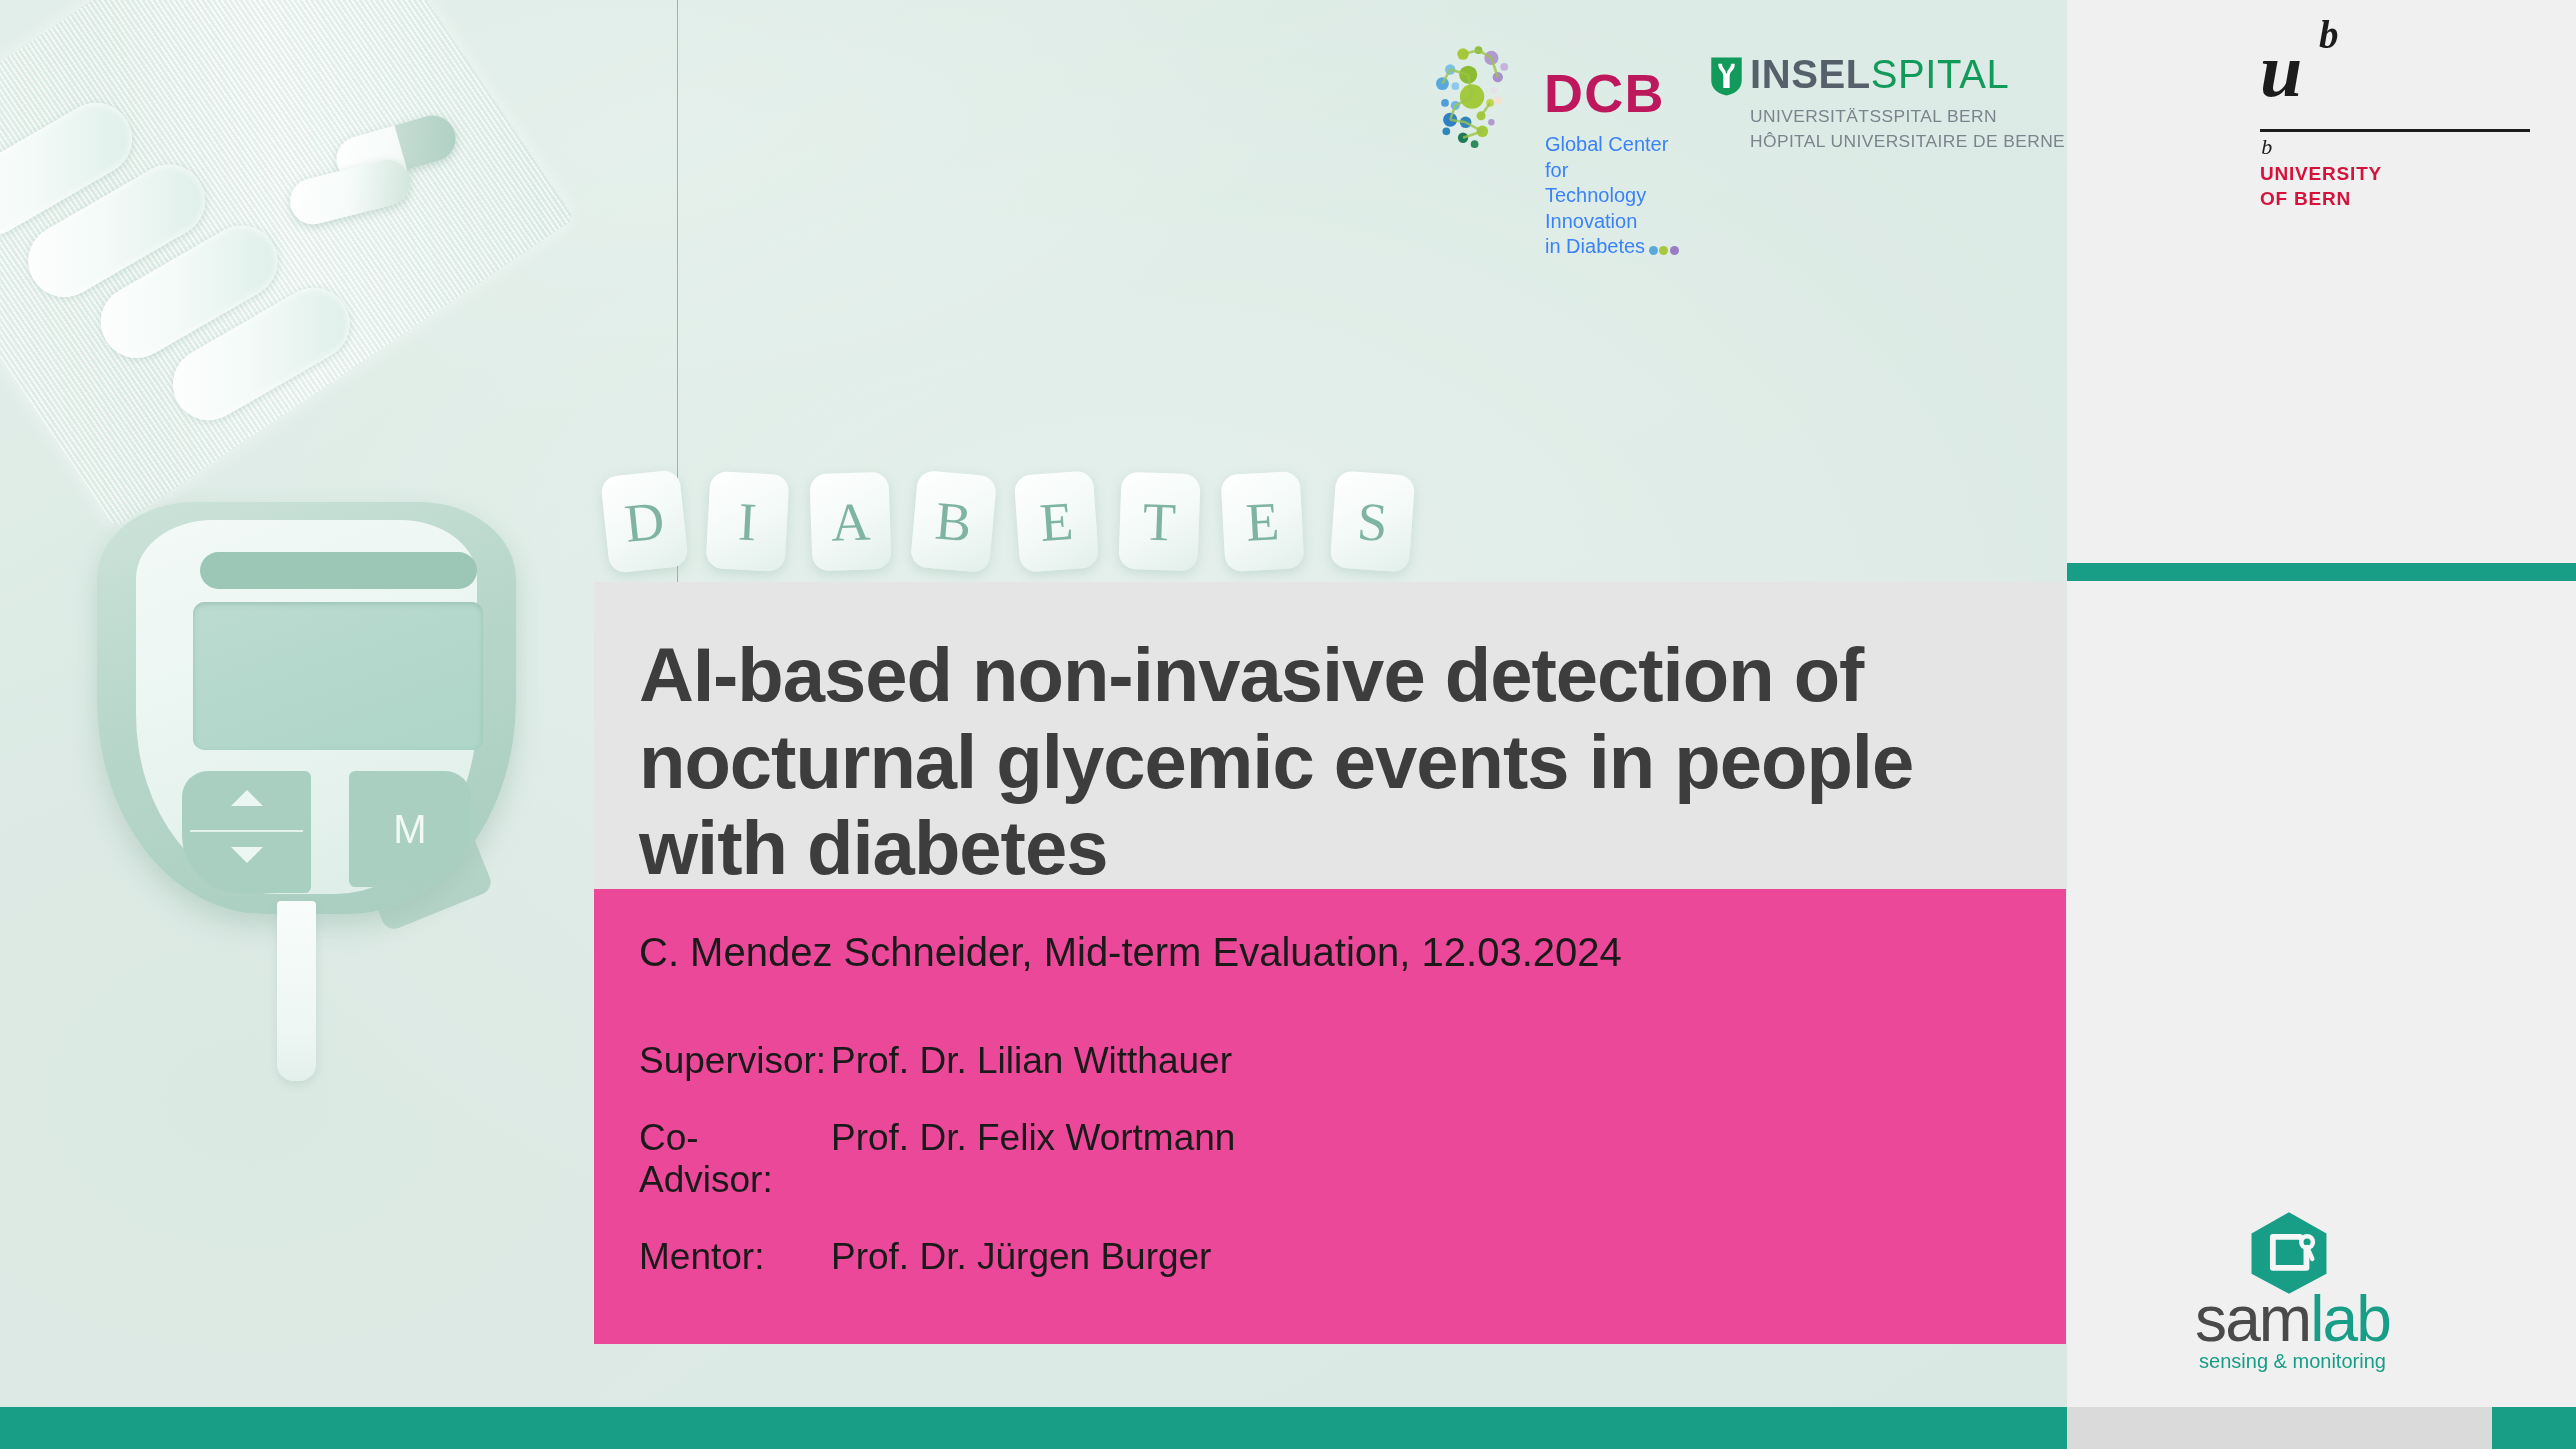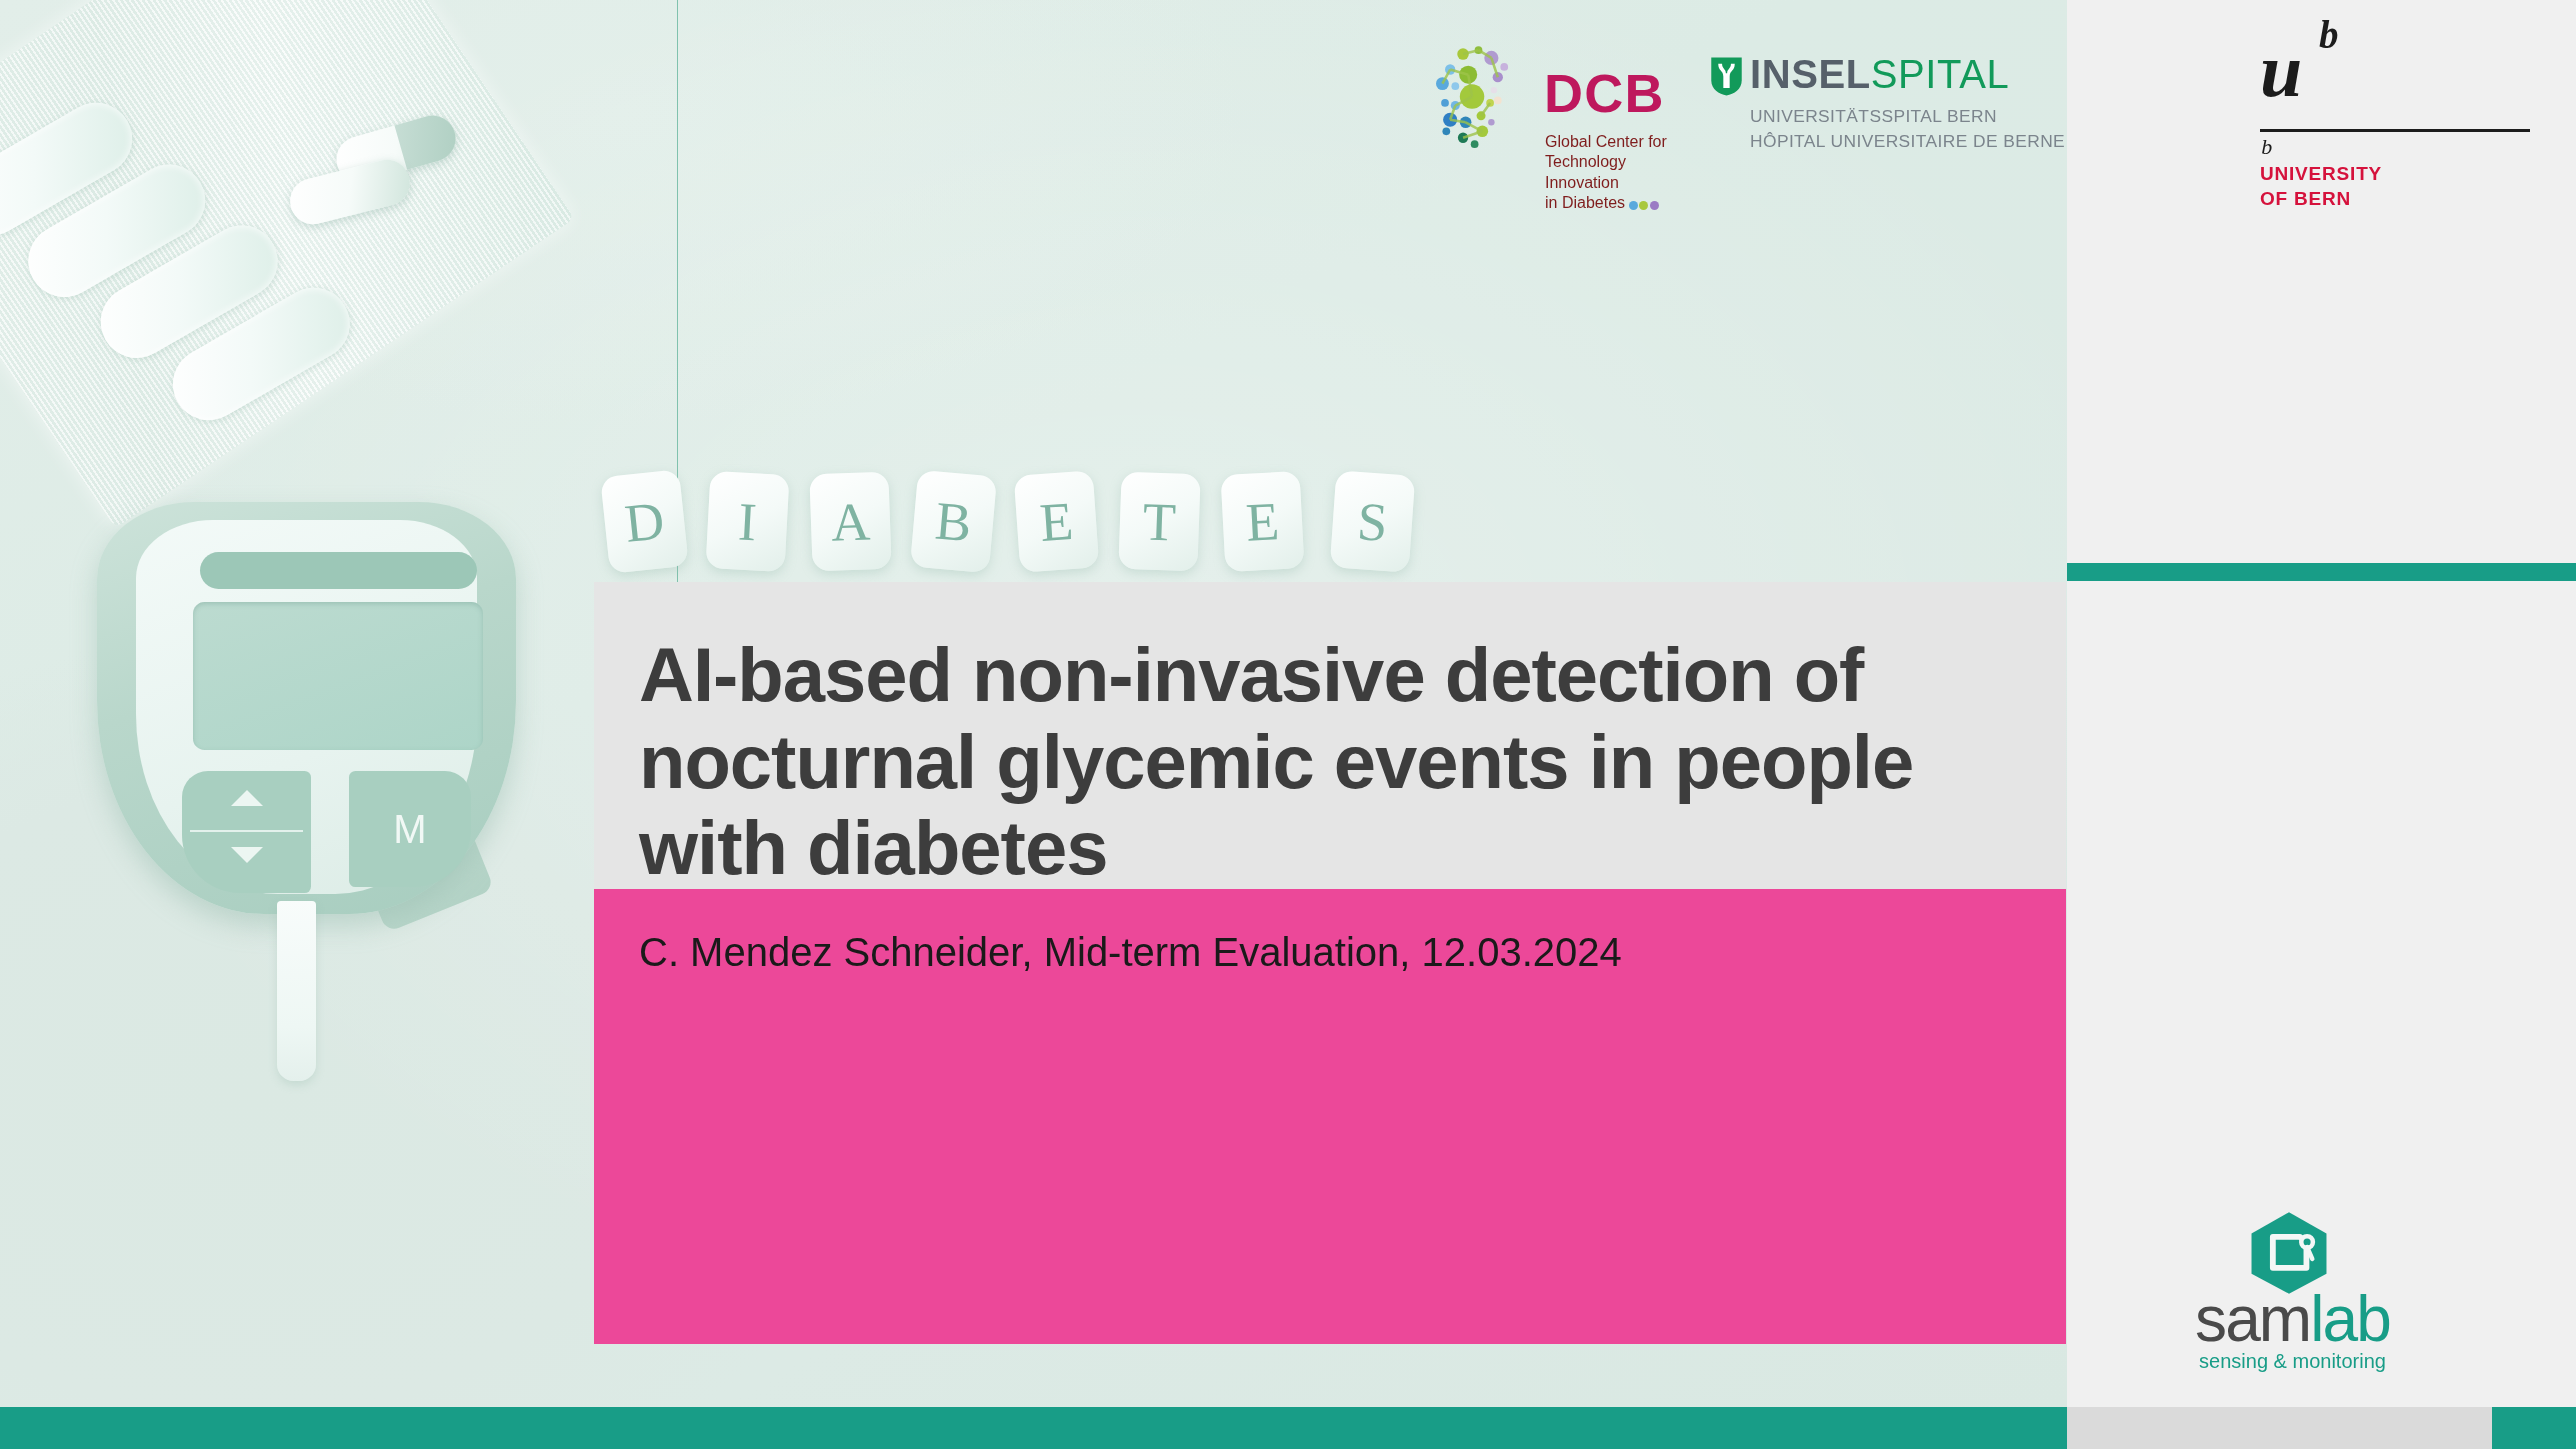--- a/index.html
+++ b/index.html
@@ -142,21 +142,21 @@
 
   
   .logo-dcb{position:absolute;left:1436px;top:35px;width:251px;height:180px;}
   .dcb-globe{position:absolute;left:0;top:6.4px;width:103px;height:113px;}
   .dcb-letters{
     position:absolute;left:108px;top:31px;
     font-size:54px;font-weight:700;color:#be185d;letter-spacing:1.3px;line-height:1;
   }
   .dcb-sub{
     position:absolute;left:109px;top:97px;width:148px;
-    font-size:16px;color:#7f1d1d;line-height:1.28;
+    font-size:20px;color:#3b82f6;line-height:1.28;
   }
   .dcb-dots{display:inline-block;margin-left:3.9px;vertical-align:-1.3px;}
   .dcb-dots i{display:inline-block;width:9px;height:9px;border-radius:50%;margin-right:1.3px;}
 
   .logo-insel{position:absolute;left:1710px;top:55px;width:335px;height:122px;}
   .insel-shield{position:absolute;left:0;top:1.3px;width:33px;height:41px;}
   .insel-word{
     position:absolute;left:40px;top:-1.3px;
     font-size:40px;font-weight:400;letter-spacing:0.6px;line-height:1;white-space:nowrap;
   }
@@ -346,20 +346,34 @@
     <div class="sam-word"><span class="dark">sam</span><span class="teal">lab</span></div>
     <div class="sam-tag">sensing &amp; monitoring</div>
   </div>
 
   <div class="title-block">
     <div class="title-text">AI-based non-invasive detection of nocturnal glycemic events in people with diabetes</div>
   </div>
 
   <div class="info-block">
     <div class="byline">C. Mendez Schneider, Mid-term Evaluation, 12.03.2024</div>
+    <div class="people">
+      <div class="person-row">
+        <div class="person-role">Supervisor:</div>
+        <div class="person-name">Prof. Dr. Lilian Witthauer</div>
+      </div>
+      <div class="person-row">
+        <div class="person-role">Co-Advisor:</div>
+        <div class="person-name">Prof. Dr. Felix Wortmann</div>
+      </div>
+      <div class="person-row">
+        <div class="person-role">Mentor:</div>
+        <div class="person-name">Prof. Dr. Jürgen Burger</div>
+      </div>
+    </div>
   </div>
 
   <div class="teal-bar-bottom"></div>
   <div class="gray-bar-bottom"></div>
   <div class="teal-bar-bottom-right"></div>
 
 </div>
 
 
 </body></html>

